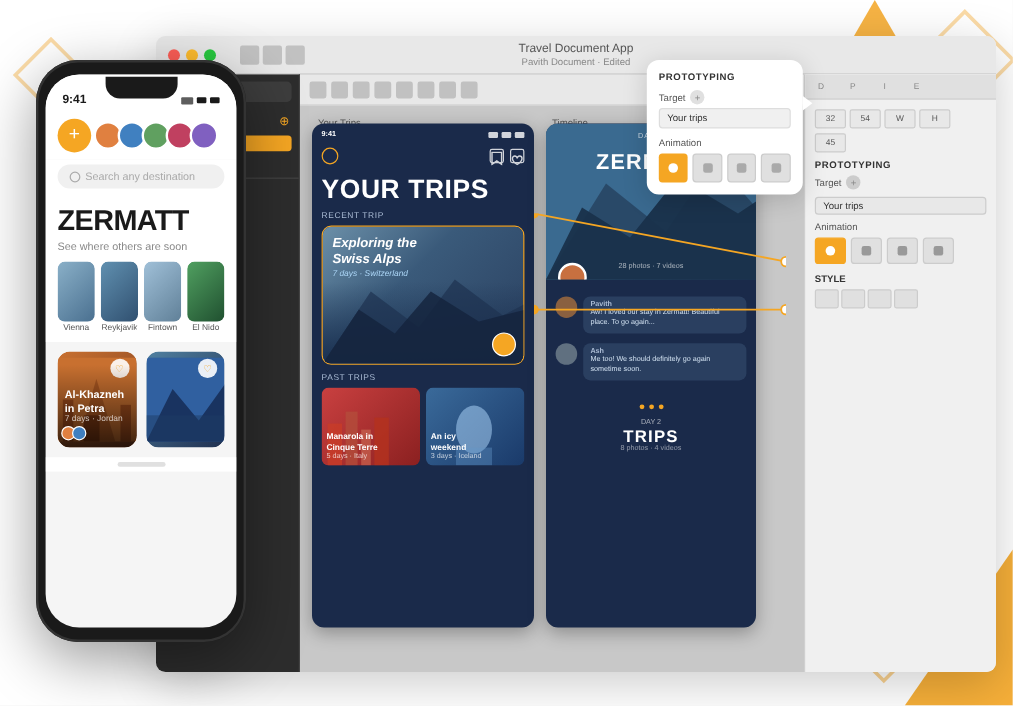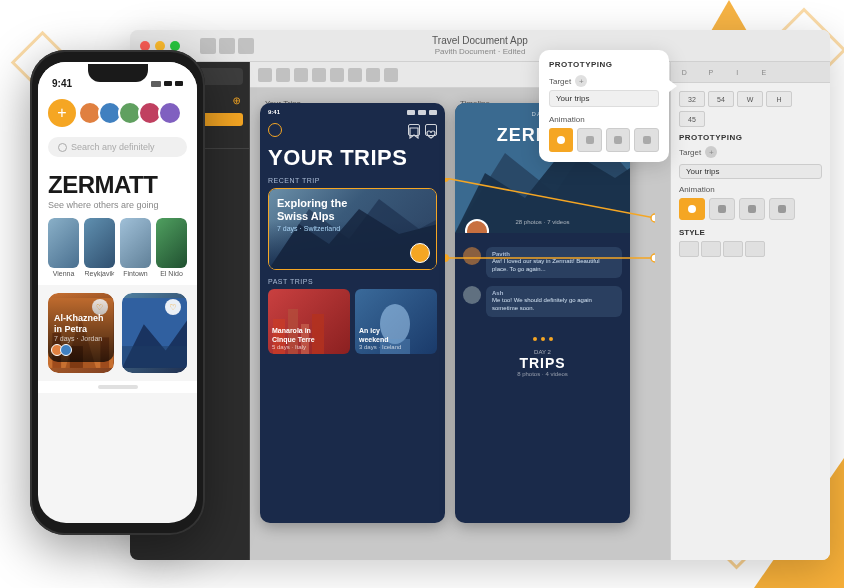--- a/index.html
+++ b/index.html
@@ -295,22 +295,23 @@
       letter-spacing: 0.5px;
       text-transform: uppercase;
     }
 
     
     .recent-trip-card {
       margin: 0 8px 8px;
       border-radius: 8px;
       overflow: hidden;
       position: relative;
-      height: 82px;
+      height: 116px;
       border: 1.5px solid #f5a623;
+      font-style: italic;
     }
     .recent-trip-bg {
       width: 100%;
       height: 100%;
       background: linear-gradient(135deg, #6b8fa8 0%, #3a5a7a 40%, #2a4060 100%);
       position: relative;
     }
     .recent-trip-mountain {
       position: absolute;
       bottom: 0; left: 0;
@@ -807,21 +808,21 @@
       background: rgba(255,255,255,0.9);
       border-radius: 50%;
       display: flex;
       align-items: center;
       justify-content: center;
       font-size: 8px;
       color: #f5a623;
     }
     .dest-overlay {
       position: absolute;
-      bottom: 11px; left: 0; right: 0;
+      bottom: 0; left: 0; right: 0;
       background: linear-gradient(to top, rgba(0,0,0,0.7), transparent);
       padding: 20px 6px 6px;
       border-radius: 0 0 10px 10px;
     }
     .dest-title {
       font-size: 9px;
       font-weight: 700;
       color: white;
       line-height: 1.2;
     }
@@ -1150,27 +1151,27 @@
         <div class="phone-avatar-sm av2"></div>
         <div class="phone-avatar-sm av3"></div>
         <div class="phone-avatar-sm av4"></div>
         <div class="phone-avatar-sm av5"></div>
       </div>
     </div>
 
     <div class="phone-search-bar">
       <div class="phone-search-input">
         <div class="search-icon-circle"></div>
-        <span>Search any definitely</span>
+        <span>Search any destination</span>
       </div>
     </div>
 
     <div class="phone-explore-section">
       <div class="phone-explore-title">ZERMATT</div>
-      <div class="phone-explore-sub">See where others are going</div>
+      <div class="phone-explore-sub">See where others are soon</div>
       <div class="phone-city-thumbnails">
         <div class="city-thumb">
           <div class="city-thumb-img ct1"></div>
           <div class="city-thumb-name">Vienna</div>
         </div>
         <div class="city-thumb">
           <div class="city-thumb-img ct2"></div>
           <div class="city-thumb-name">Reykjavik</div>
         </div>
         <div class="city-thumb">

